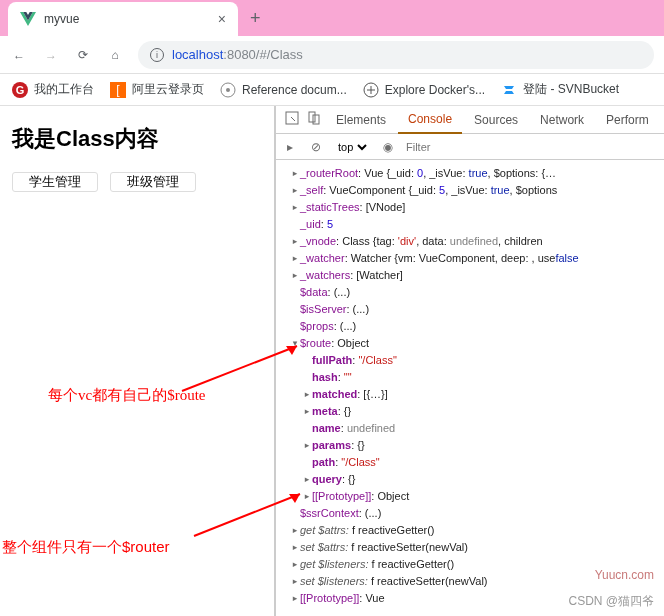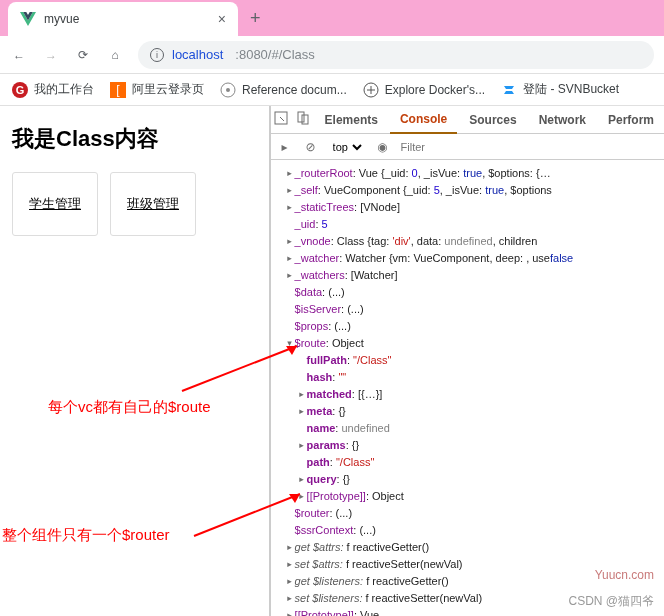--- a/index.html
+++ b/index.html
@@ -10,37 +10,37 @@
 .vue-logo { width: 16px; height: 14px; }
 .tab-title { font-size: 12px; color: #3c4043; }
 .tab-close { color: #5f6368; font-size: 14px; margin-left: auto; }
 .newtab { color: #5f6368; font-size: 18px; padding: 0 12px; }
 
 .addrbar { display: flex; align-items: center; gap: 14px; padding: 6px 10px; border-bottom: 1px solid #e0e0e0; background: #fff; height: 38px; }
 .navicon { color: #5f6368; width: 18px; text-align: center; }
 .navicon.disabled { color: #b0b0b0; }
 .url-area { display: flex; align-items: center; gap: 8px; flex: 1; background: #f1f3f4; border-radius: 14px; height: 28px; padding: 0 12px; }
 .url-host { color: #1d4ed8; font-size: 13px; }
-.url-path { color: #80868b; font-size: 13px; margin-left: 12px; }
+.url-path { color: #80868b; font-size: 13px; }
 .info-icon { border: 1px solid #5f6368; border-radius: 50%; width: 14px; height: 14px; display: inline-flex; align-items: center; justify-content: center; font-size: 9px; color: #5f6368; }
 
 .bmbar { display: flex; align-items: center; gap: 16px; padding: 6px 12px; border-bottom: 1px solid #e0e0e0; height: 32px; }
 .bm { display: flex; align-items: center; gap: 6px; font-size: 12px; color: #3c4043; }
 .bm-icon { width: 16px; height: 16px; display: inline-flex; align-items: center; justify-content: center; }
 
 .content { display: flex; height: calc(616px - 36px - 38px - 32px); }
 .page { width: 275px; padding: 18px 12px; border-right: 1px solid #ccc; position: relative; }
 .page h1 { font-size: 22px; font-weight: bold; margin-bottom: 18px; }
 .btns { display: flex; gap: 12px; }
-.btn { border: 1px solid #ddd; border-radius: 3px; padding: 22px 16px; font-size: 13px; background: #fff; text-decoration: underline; }
+.btn { border: 1px solid #ddd; border-radius: 3px; padding: 0 16px; font-size: 13px; background: #fff; }
 
 .anno { position: absolute; color: #ff0000; font-size: 15px; white-space: nowrap; }
 
 .devtools { flex: 1; display: flex; flex-direction: column; border-left: 1px solid #ccc; }
-.dt-tabs { display: flex; align-items: center; border-bottom: 1px solid #ccc; height: 28px; gap: 2px; font-weight: bold; }
+.dt-tabs { display: flex; align-items: center; border-bottom: 1px solid #ccc; height: 28px; padding-left: 6px; gap: 2px; }
 .dt-ic { width: 20px; text-align: center; color: #6e6e6e; }
 .dt-tab { padding: 0 10px; height: 28px; display: flex; align-items: center; font-size: 12px; color: #555; }
 .dt-tab.active { border-bottom: 2px solid #a16207; color: #c2410c; }
 
 .dt-filter { display: flex; align-items: center; border-bottom: 1px solid #ccc; height: 26px; padding: 0 6px; gap: 10px; }
 .dt-filter .ic { color: #6e6e6e; width: 16px; text-align: center; }
 .dt-filter select { border: none; font-size: 11px; background: transparent; }
 .dt-filter input { border: none; font-size: 11px; flex: 1; outline: none; }
 
 .console { flex: 1; overflow: hidden; font-family: Menlo, Consolas, monospace; font-size: 11px; line-height: 16px; padding: 4px 0 4px 4px; white-space: nowrap; }
@@ -138,22 +138,22 @@
     </div>
 </div>
 
 <div class="content">
   <div class="page">
     <h1>我是Class内容</h1>
     <div class="btns">
       <button class="btn">学生管理</button>
       <button class="btn">班级管理</button>
     </div>
-    <div class="anno" style="top:292px; left:48px;">每个vc都有自己的$route</div>
-    <div class="anno" style="top:420px; left:2px;">整个组件只有一个$router</div>
+    <div class="anno" style="top:280px; left:48px;font-family:Liberation Serif, serif;">每个vc都有自己的$route</div>
+    <div class="anno" style="top:432px; left:2px;">整个组件只有一个$router</div>
 
     <svg class="arrow-svg" style="top:230px; left:172px;" width="140" height="60">
       <line x1="10" y1="55" x2="125" y2="10" stroke="#ff0000" stroke-width="2"></line>
       <polygon points="125,10 114,10 120,19" fill="#ff0000"></polygon>
     </svg>
     <svg class="arrow-svg" style="top:380px; left:188px;" width="124" height="54">
       <line x1="6" y1="50" x2="112" y2="8" stroke="#ff0000" stroke-width="2"></line>
       <polygon points="112,8 101,8 107,17" fill="#ff0000"></polygon>
     </svg>
   </div>
@@ -278,25 +278,20 @@
           <span><span class="keyb">query</span><span class="obj">: {}</span></span>
         </div>
         <div class="ln">
           <span class="ind2"></span>
           <span class="arrow"></span>
           <span><span class="key">[[Prototype]]</span><span class="obj">: Object</span></span>
         </div>
         <div class="ln">
           <span class="ind1"></span>
           <span class="arrow" style="visibility: hidden;"></span>
-          <span><span class="key">$router</span><span class="obj">: (...)</span></span>
-        </div>
-        <div class="ln">
-          <span class="ind1"></span>
-          <span class="arrow" style="visibility: hidden;"></span>
           <span><span class="key">$ssrContext</span><span class="obj">: (...)</span></span>
         </div>
         <div class="ln">
           <span class="ind1"></span>
           <span class="arrow"></span>
           <span><span class="gi">get $attrs: </span><span class="obj">f reactiveGetter()</span></span>
         </div>
         <div class="ln">
           <span class="ind1"></span>
           <span class="arrow"></span>

